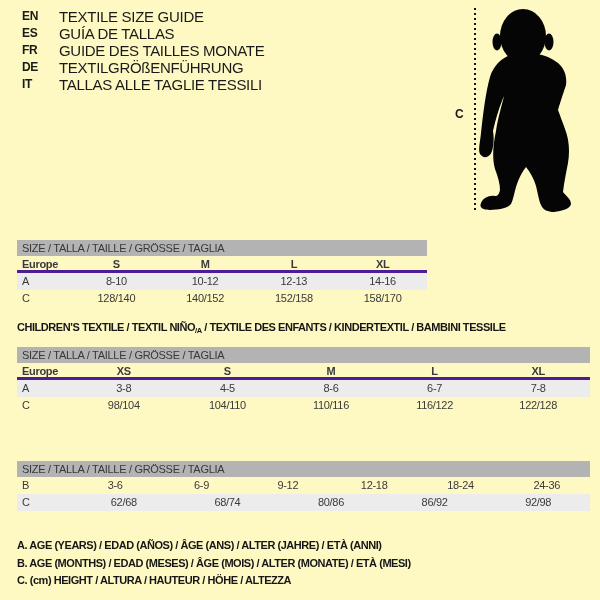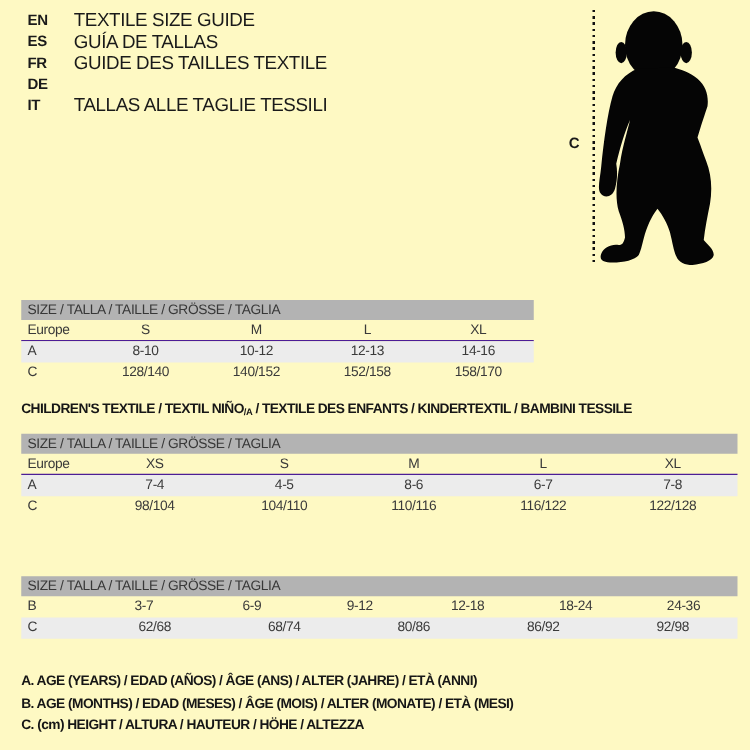--- a/index.html
+++ b/index.html
@@ -25,21 +25,21 @@
   .two-line { line-height:17px; }
   
   .tbl { position:absolute; left:17px; }
   .bar { height:16px; line-height:16px; background:#b3b3b3; padding-left:5px;
     font-size:11px; letter-spacing:-0.3px; color:#383838; }
   .trow { display:flex; height:17px; line-height:17px; font-size:11px;
     letter-spacing:-0.3px; color:#3a3a3a; }
   .trow .lab { width:55px; padding-left:5px; }
   .trow .val { flex:1; text-align:center; }
   .row-alt { background:#ececec; }
-  .row-line { border-bottom:1px solid #4c1d95; }
+  .row-line { border-bottom:3px solid #4c1d95;font-weight:bold; }
   
   .legend { position:absolute; left:17px; top:537px; }
   .legend-line { height:17.5px; line-height:17.5px; font-size:11px; font-weight:bold;
     letter-spacing:-0.45px; white-space:nowrap; color:#161616; }
 </style>
 </head>
 <body>
 
 <div class="canvas">
 
@@ -47,24 +47,25 @@
     <div class="lang-row">
         <span class="lang-code">EN</span>
         <span class="lang-title">TEXTILE SIZE GUIDE</span>
       </div>
     <div class="lang-row">
         <span class="lang-code">ES</span>
         <span class="lang-title">GUÍA DE TALLAS</span>
       </div>
     <div class="lang-row">
         <span class="lang-code">FR</span>
-        <span class="lang-title">GUIDE DES TAILLES TEXTILE</span>
+        <span class="lang-title">GUIDE DES TAILLES MONATE</span>
       </div>
     <div class="lang-row">
         <span class="lang-code">DE</span>
+        <span class="lang-title">TEXTILGRÖßENFÜHRUNG</span>
       </div>
     <div class="lang-row">
         <span class="lang-code">IT</span>
         <span class="lang-title">TALLAS ALLE TAGLIE TESSILI</span>
       </div>
   </div>
 
   <span class="c-label">C</span>
   <div class="dash-line"></div>
   <svg class="baby" viewBox="0 0 96 208" xmlns="http://www.w3.org/2000/svg">
@@ -133,41 +134,41 @@
     <div class="trow row-line">
         <span class="lab">Europe</span>
         <span class="val">XS</span>
         <span class="val">S</span>
         <span class="val">M</span>
         <span class="val">L</span>
         <span class="val">XL</span>
       </div>
     <div class="trow row-alt">
         <span class="lab">A</span>
-        <span class="val">7-4</span>
+        <span class="val">3-8</span>
         <span class="val">4-5</span>
         <span class="val">8-6</span>
         <span class="val">6-7</span>
         <span class="val">7-8</span>
       </div>
     <div class="trow">
         <span class="lab">C</span>
         <span class="val">98/104</span>
         <span class="val">104/110</span>
         <span class="val">110/116</span>
         <span class="val">116/122</span>
         <span class="val">122/128</span>
       </div>
   </div>
 
   <div class="tbl" style="top:461px; width:573px;">
     <div class="bar">SIZE / TALLA / TAILLE / GRÖSSE / TAGLIA</div>
     <div class="trow">
         <span class="lab">B</span>
-        <span class="val">3-7</span>
+        <span class="val">3-6</span>
         <span class="val">6-9</span>
         <span class="val">9-12</span>
         <span class="val">12-18</span>
         <span class="val">18-24</span>
         <span class="val">24-36</span>
       </div>
     <div class="trow row-alt">
         <span class="lab">C</span>
         <span class="val">62/68</span>
         <span class="val">68/74</span>

